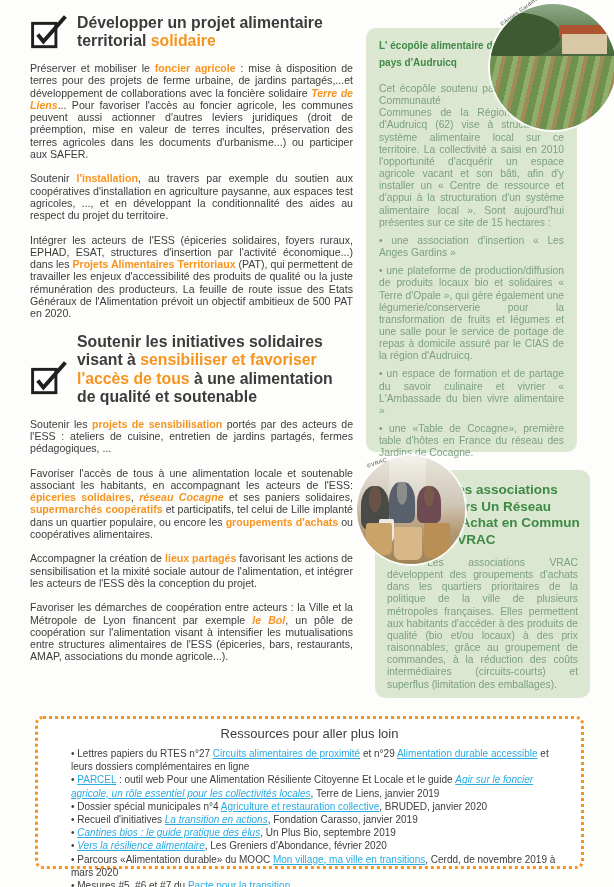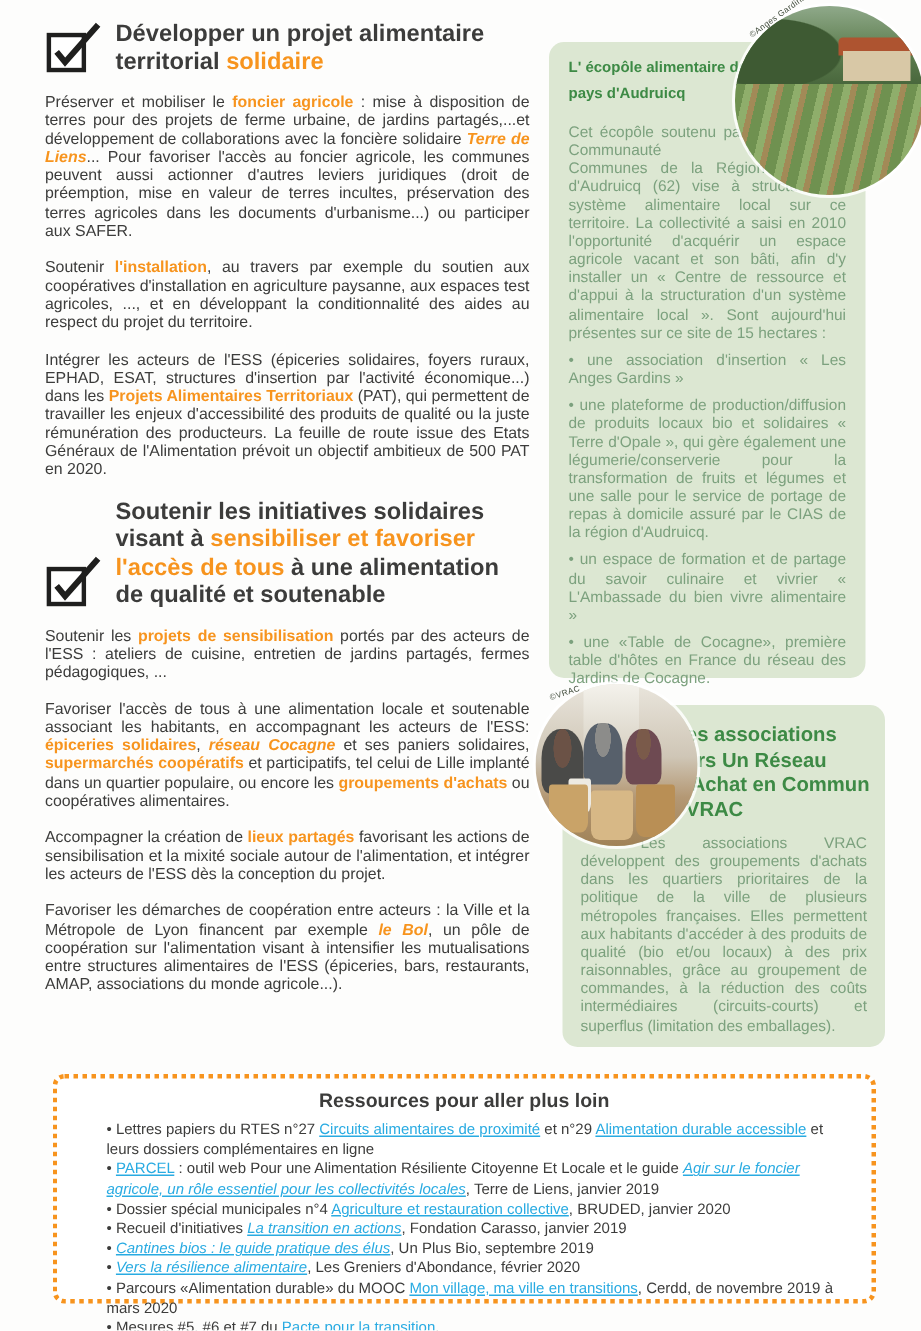--- a/index.html
+++ b/index.html
@@ -3,21 +3,21 @@
 <meta charset="utf-8">
 <style>
   html,body { margin:0; padding:0; }
   .page {
     position:relative; width:614px; height:887px; overflow:hidden;
     background:#FDFDFC; font-family:"Liberation Sans", sans-serif; color:#3C3C3B;
   }
 
   
   .left-col { position:absolute; left:30px; top:13px; width:323px; }
-  .sec-header { display:flex; gap:9px; margin:0 0 11px 0; align-items:flex-end; }
+  .sec-header { display:flex; gap:9px; margin:0 0 11px 0; align-items:center; }
   .checkbox { width:38px; height:38px; flex:none; }
   .sec-header.offset .checkbox { margin-top:16px; }
   .sec-title { font-size:15.8px; line-height:18.5px; font-weight:bold; width:285px; }
   .para { font-size:10.6px; line-height:12.3px; text-align:justify; margin:0 0 12px 0; }
   .seg-orange { color:#F7941E; font-weight:bold; }
   .seg-orange-italic { color:#F7941E; font-weight:bold; font-style:italic; }
   .sec2 { margin-top:13px; }
 
   
   .gbox { position:absolute; background:#DCE7D2; border-radius:10px; box-sizing:border-box; }
@@ -54,21 +54,21 @@
   .c2-bag2  { left:34%; top:66%; width:26%; height:30%; background:#D7B886; border-radius:8% 8% 20% 20%; }
   .c2-bag3  { left:62%; top:62%; width:24%; height:32%; background:#B98F55; border-radius:8% 8% 20% 20%; }
   .c2-bag4  { left:20%; top:58%; width:14%; height:22%; background:#EDEAE2; border-radius:10% 10% 25% 25%; }
   .credit { position:absolute; font-size:5.5px; color:#3F4A3A; letter-spacing:.3px; }
   .credit1 { left:499px; top:22px; transform:rotate(-36deg); transform-origin:left top; }
   .credit2 { left:366px; top:463px; transform:rotate(-18deg); transform-origin:left top; }
 
   
   .resources { position:absolute; left:35px; top:716px; width:549px; height:153px;
     box-sizing:border-box; border:3px dotted #F7941E; border-radius:8px; padding:4px 9px; background:#FFFFFF; }
-  .res-title { text-align:center; font-weight:bold; font-size:13px; margin:3px 0 6px 0; color:#3C3C3B; }
+  .res-title { text-align:center; font-weight:normal; font-size:13px; margin:3px 0 6px 0; color:#3C3C3B; }
   .res-item { font-size:10px; line-height:13.2px; color:#3C3C3B;margin-left:24px; }
   .seg-link { color:#29ABE2; text-decoration:underline; cursor:pointer; }
   .seg-link-italic { color:#29ABE2; text-decoration:underline; font-style:italic; cursor:pointer; }
 </style>
 </head>
 <body>
 
 <div class="page">
 
   <div class="left-col">

